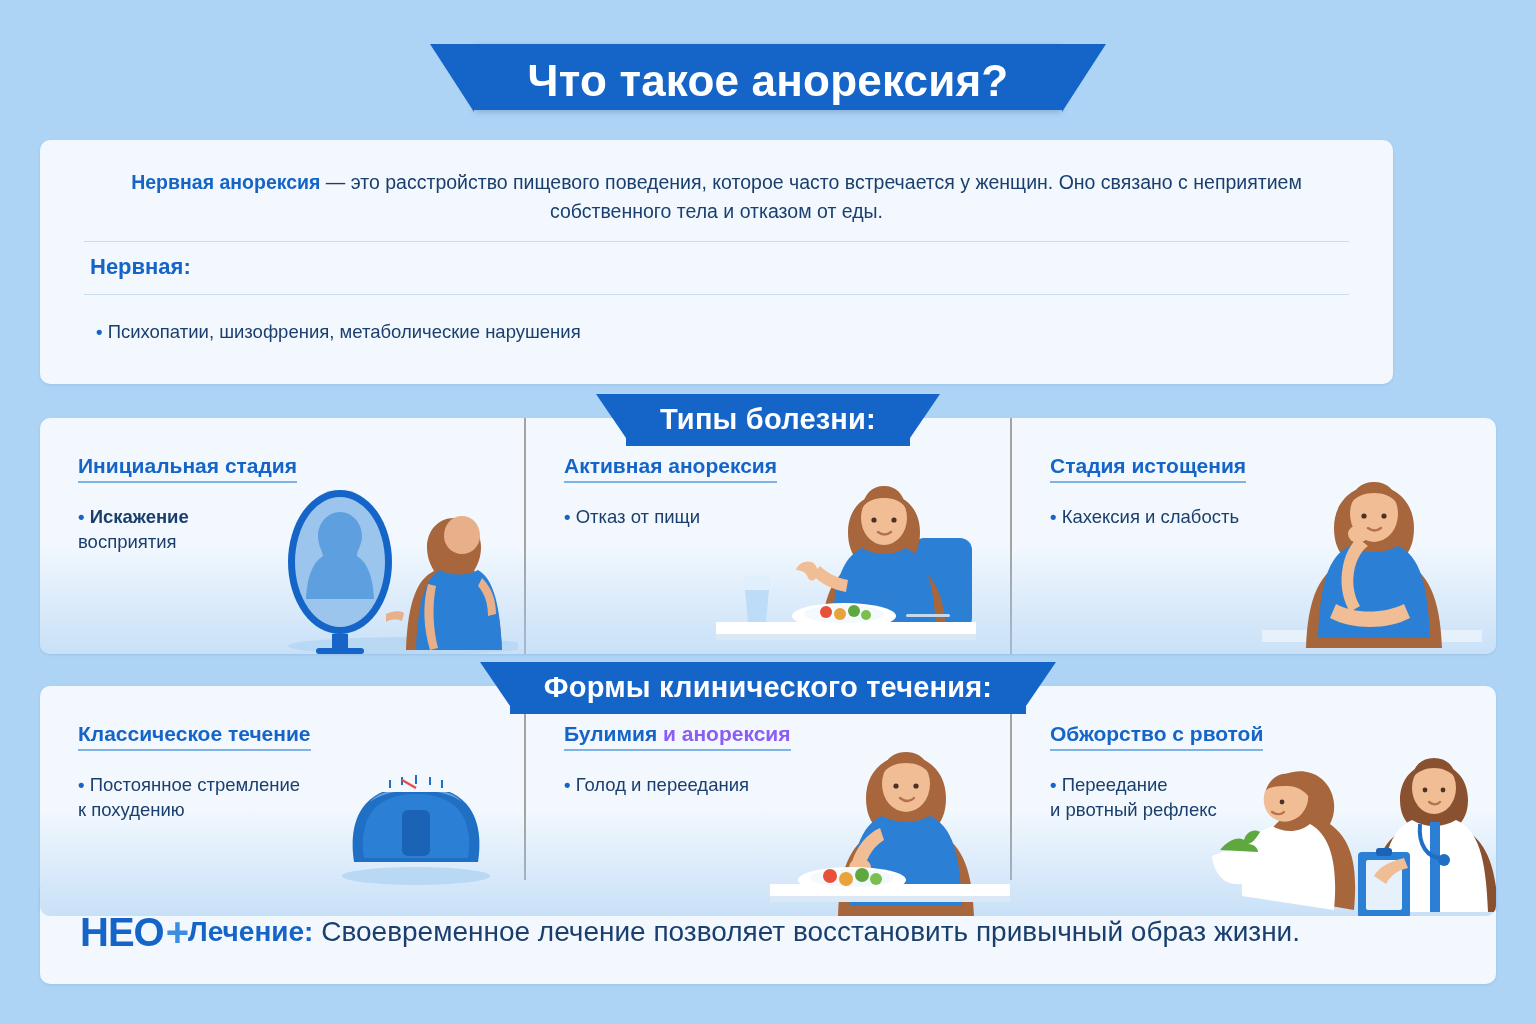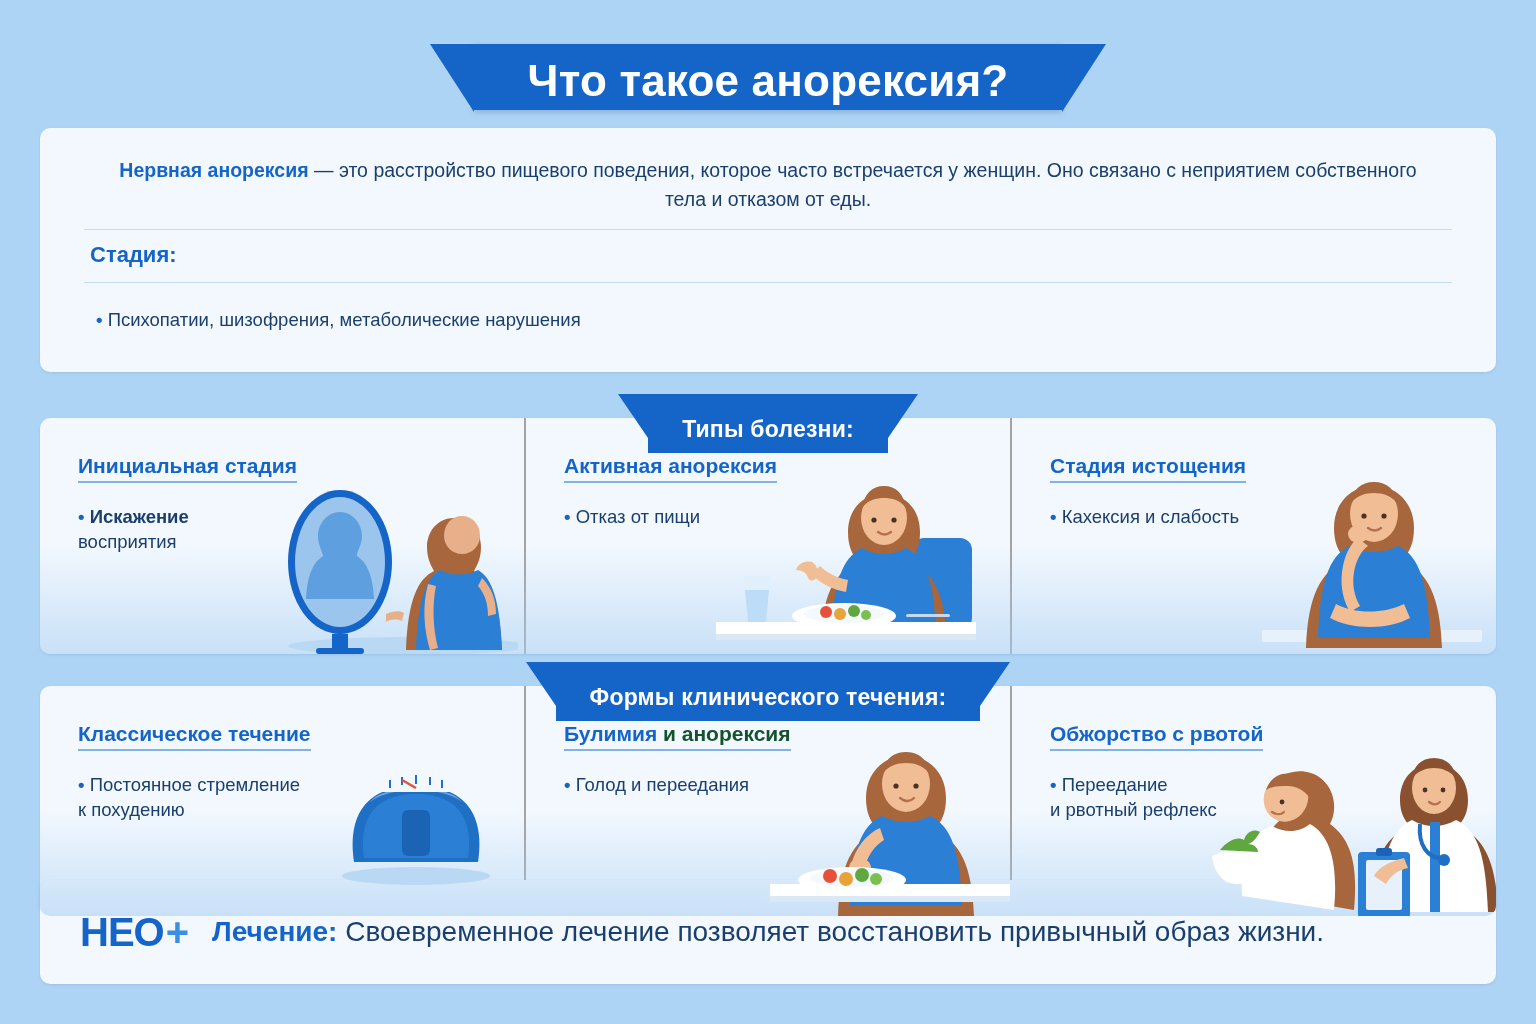--- a/index.html
+++ b/index.html
@@ -52,22 +52,22 @@
   }
   .title-ribbon::after {
     right: -44px;
     border-width: 68px 44px 0 0;
     border-color: #1565c8 transparent transparent transparent;
   }
 
   
   .sec-ribbon-wrap { position: absolute; left: 0; right: 0; text-align: center; z-index: 6; }
   .sec-ribbon {
-    font-size: 23px;
-    padding: 22px 34px 10px;
+    font-size: 29px;
+    padding: 9px 34px 10px;
   }
   .sec-ribbon::before {
     left: -30px;
     border-width: 0 30px 44px 0;
     border-color: transparent #1565c8 transparent transparent;
   }
   .sec-ribbon::after {
     right: -30px;
     border-width: 44px 30px 0 0;
     border-color: #1565c8 transparent transparent transparent;
@@ -75,21 +75,21 @@
 
   
   .panel {
     position: absolute;
     background: #f2f8fe;
     border-radius: 10px;
     box-shadow: 0 1px 3px rgba(20,70,130,.12);
   }
 
   
-  #intro-panel { left: 40px; top: 128px; width: 1456px; height: 244px; }
+  #intro-panel { left: 40px; top: 140px; width: 1353px; height: 244px; }
   .intro-text {
     padding: 28px 60px 0 60px;
     font-size: 19.5px;
     color: #1a3f6e;
     line-height: 1.5;
     text-align: center;
   }
   .intro-text b { color: #1565c8; }
   .hr {
     height: 1px; background: #c8dcf2;
@@ -128,21 +128,21 @@
   .col-head {
     font-size: 21px; font-weight: bold; color: #1565c8;
     padding-left: 34px;
     display: inline-block;
     border-bottom: 2px solid #7fb2e5;
     padding-bottom: 3px;
     margin-left: 38px;
     padding-left: 0;
     position: relative; z-index: 3;
   }
-  .col-head .alt { color: #14532d; font-weight: bold; }
+  .col-head .alt { color: #8b5cf6; font-weight: bold; }
   .col-item {
     margin: 22px 0 0 38px;
     font-size: 18.5px;
     color: #1a3f6e;
     line-height: 1.35;
     max-width: 290px;
     position: relative; z-index: 3;
   }
   .col-item .bullet { color: #1565c8; font-weight: bold; }
   .col-item .strong { font-weight: bold; }
@@ -152,21 +152,20 @@
     position: absolute; left: 0; right: 0; bottom: 0; height: 46%;
     background: linear-gradient(to bottom, rgba(173,210,243,0) 0%, rgba(166,205,242,.55) 100%);
     z-index: 1;
   }
 
   
   #footer-panel { left: 40px; top: 880px; width: 1456px; height: 104px; }
   .footer-inner {
     display: flex; align-items: center; height: 100%;
     padding: 0 40px;
-    gap: 24px;
   }
   .logo {
     font-size: 40px; font-weight: bold; color: #1565c8;
     letter-spacing: -1px;
     display: flex; align-items: center;
   }
   .logo .plus { color: #3b8fe0; font-size: 40px; margin-left: 2px; }
   .footer-text { font-size: 28px; color: #1a3f6e; }
   .footer-text b { color: #1565c8; }
 
@@ -182,21 +181,21 @@
 
   <div class="title-wrap">
     <div class="ribbon title-ribbon">Что такое анорексия?</div>
   </div>
 
   <div class="panel" id="intro-panel">
     <div class="intro-text">
       <b>Нервная анорексия</b><span> — это расстройство пищевого поведения, которое часто встречается у женщин. Оно связано с неприятием собственного тела и отказом от еды.</span>
     </div>
     <div class="hr"></div>
-    <div class="causes-title">Стадия:</div>
+    <div class="causes-title">Нервная:</div>
     <div class="hr"></div>
     <div class="causes-row">
       <div class="cause">
         <span class="bullet">•</span>
         <span>Психопатии, шизофрения, метаболические нарушения</span>
       </div>
     </div>
   </div>
 
   <div class="sec-ribbon-wrap" id="types-ribbon-wrap">

